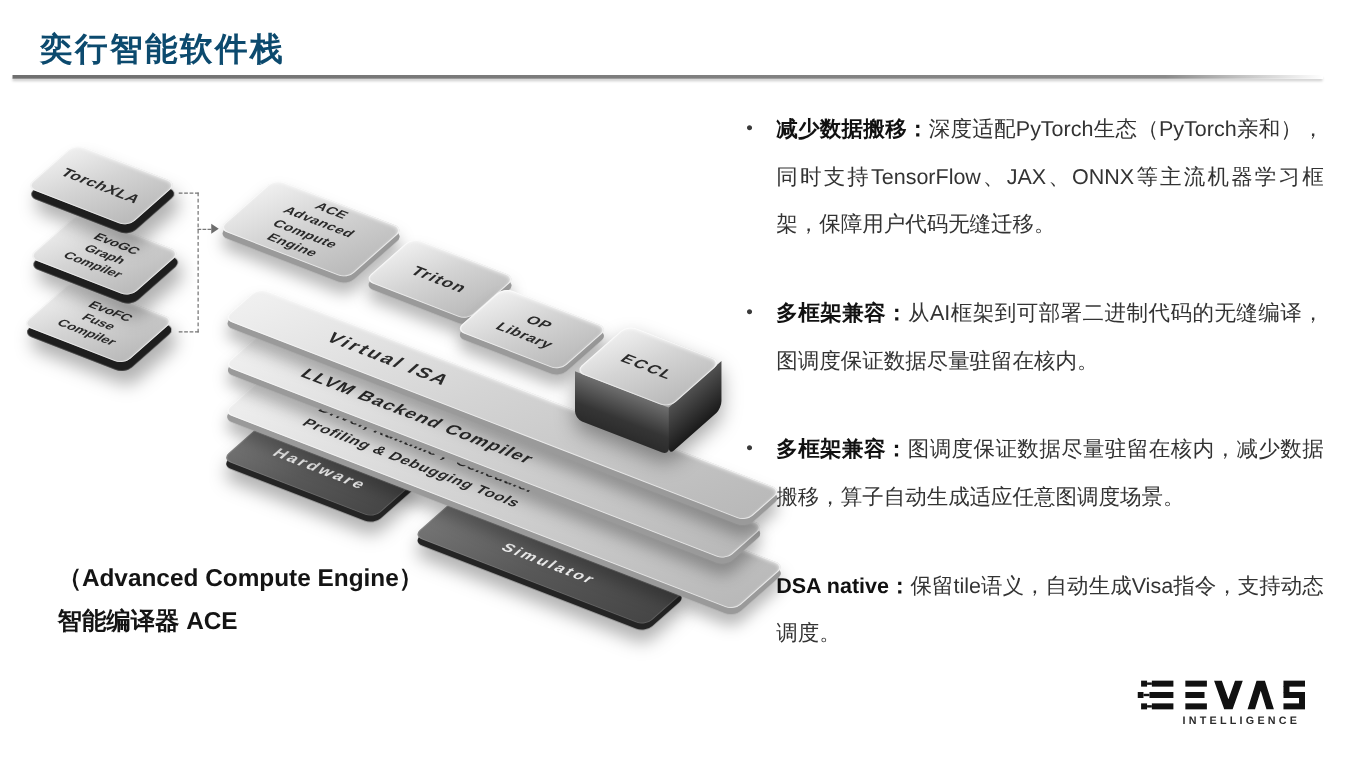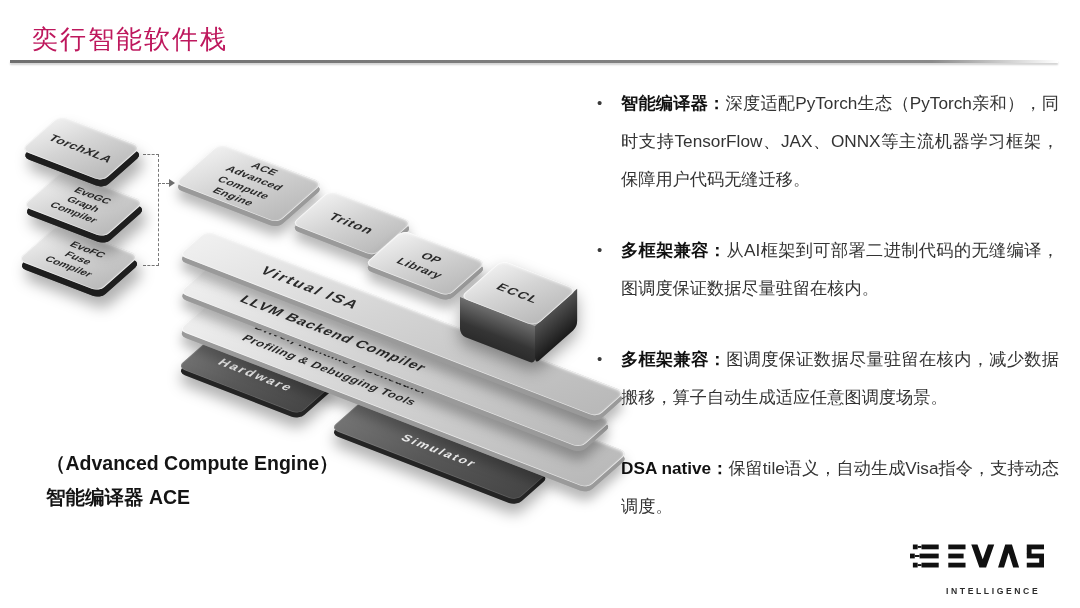--- a/index.html
+++ b/index.html
@@ -1,20 +1,20 @@
 <!DOCTYPE html>
 <html><head>
 <meta charset="utf-8">
 <style>
   html,body{margin:0;padding:0;background:#fff;}
   .slide{position:relative;width:1080px;height:608px;background:#ffffff;overflow:hidden;
          font-family:"Liberation Sans","DejaVu Sans",sans-serif;}
 
   
-  .title{position:absolute;left:32px;top:22px;font-size:26px;font-weight:400;color:#be185d;letter-spacing:2px;}
+  .title{position:absolute;left:32px;top:22px;font-size:26px;font-weight:700;color:#0c4a6e;letter-spacing:2px;}
   .rule{position:absolute;left:10px;top:60px;width:1048px;height:3px;
         background:linear-gradient(90deg,#6f6f6f 0%,#8a8a8a 88%,rgba(138,138,138,0) 100%);
         box-shadow:0 2px 2px rgba(0,0,0,.18);}
 
   
   .pw{position:absolute;width:0;height:0;}
   .pl{position:absolute;left:0;top:0;transform-origin:0 0;
       transform:matrix(.93,.36,-.68,.60,0,0);
       display:flex;align-items:center;justify-content:center;border-radius:8px;}
   .light{background:linear-gradient(115deg,#f1f1f1 0%,#d4d4d4 45%,#b8b8b8 100%);
@@ -50,21 +50,21 @@
   
   .bullets{position:absolute;left:597px;top:84px;width:462px;list-style:none;margin:0;padding:0;}
   .bullets li{display:flex;margin:0 0 33px 0;}
   .dot{flex:0 0 24px;font-size:15px;line-height:38px;color:#3a3a3a;}
   .btxt{margin:0;font-size:17.2px;line-height:38px;color:#333;text-align:justify;}
   .term{font-weight:800;color:#111;}
 
   
   .logo{position:absolute;right:28px;top:544px;width:142px;}
   .logo svg{display:block;width:134px;height:24px;}
-  .logo-sub{margin:18px 0 0 36px;font-size:8.6px;font-weight:700;letter-spacing:2.6px;color:#2b2b2b;}
+  .logo-sub{margin:3px 0 0 36px;font-size:8.6px;font-weight:700;letter-spacing:2.6px;color:#2b2b2b;}
 </style>
 </head>
 <body>
 
 <div class="slide">
 
   <div class="title">奕行智能软件栈</div>
   <div class="rule"></div>
 
   <div class="pw sh-black" style="left:60px;top:115px;z-index:14">
@@ -148,21 +148,21 @@
   </div>
 
   <div class="caption">
     <div>（Advanced Compute Engine）</div>
     <div>智能编译器 ACE</div>
   </div>
 
   <ul class="bullets">
     <li>
       <span class="dot">•</span>
-      <p class="btxt"><span class="term">智能编译器：</span><span>深度适配PyTorch生态（PyTorch亲和），同时支持TensorFlow、JAX、ONNX等主流机器学习框架，保障用户代码无缝迁移。</span></p>
+      <p class="btxt"><span class="term">减少数据搬移：</span><span>深度适配PyTorch生态（PyTorch亲和），同时支持TensorFlow、JAX、ONNX等主流机器学习框架，保障用户代码无缝迁移。</span></p>
     </li>
     <li>
       <span class="dot">•</span>
       <p class="btxt"><span class="term">多框架兼容：</span><span>从AI框架到可部署二进制代码的无缝编译，图调度保证数据尽量驻留在核内。</span></p>
     </li>
     <li>
       <span class="dot">•</span>
       <p class="btxt"><span class="term">多框架兼容：</span><span>图调度保证数据尽量驻留在核内，减少数据搬移，算子自动生成适应任意图调度场景。</span></p>
     </li>
     <li>

